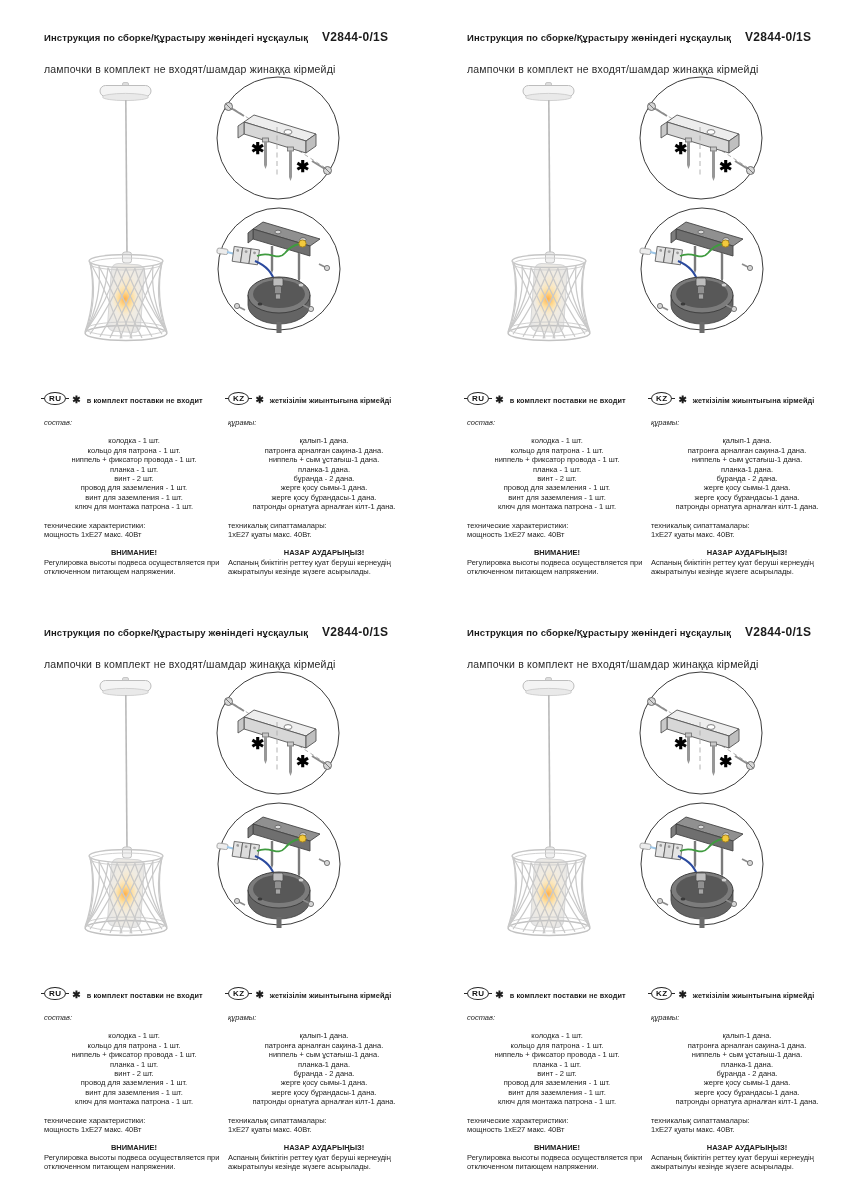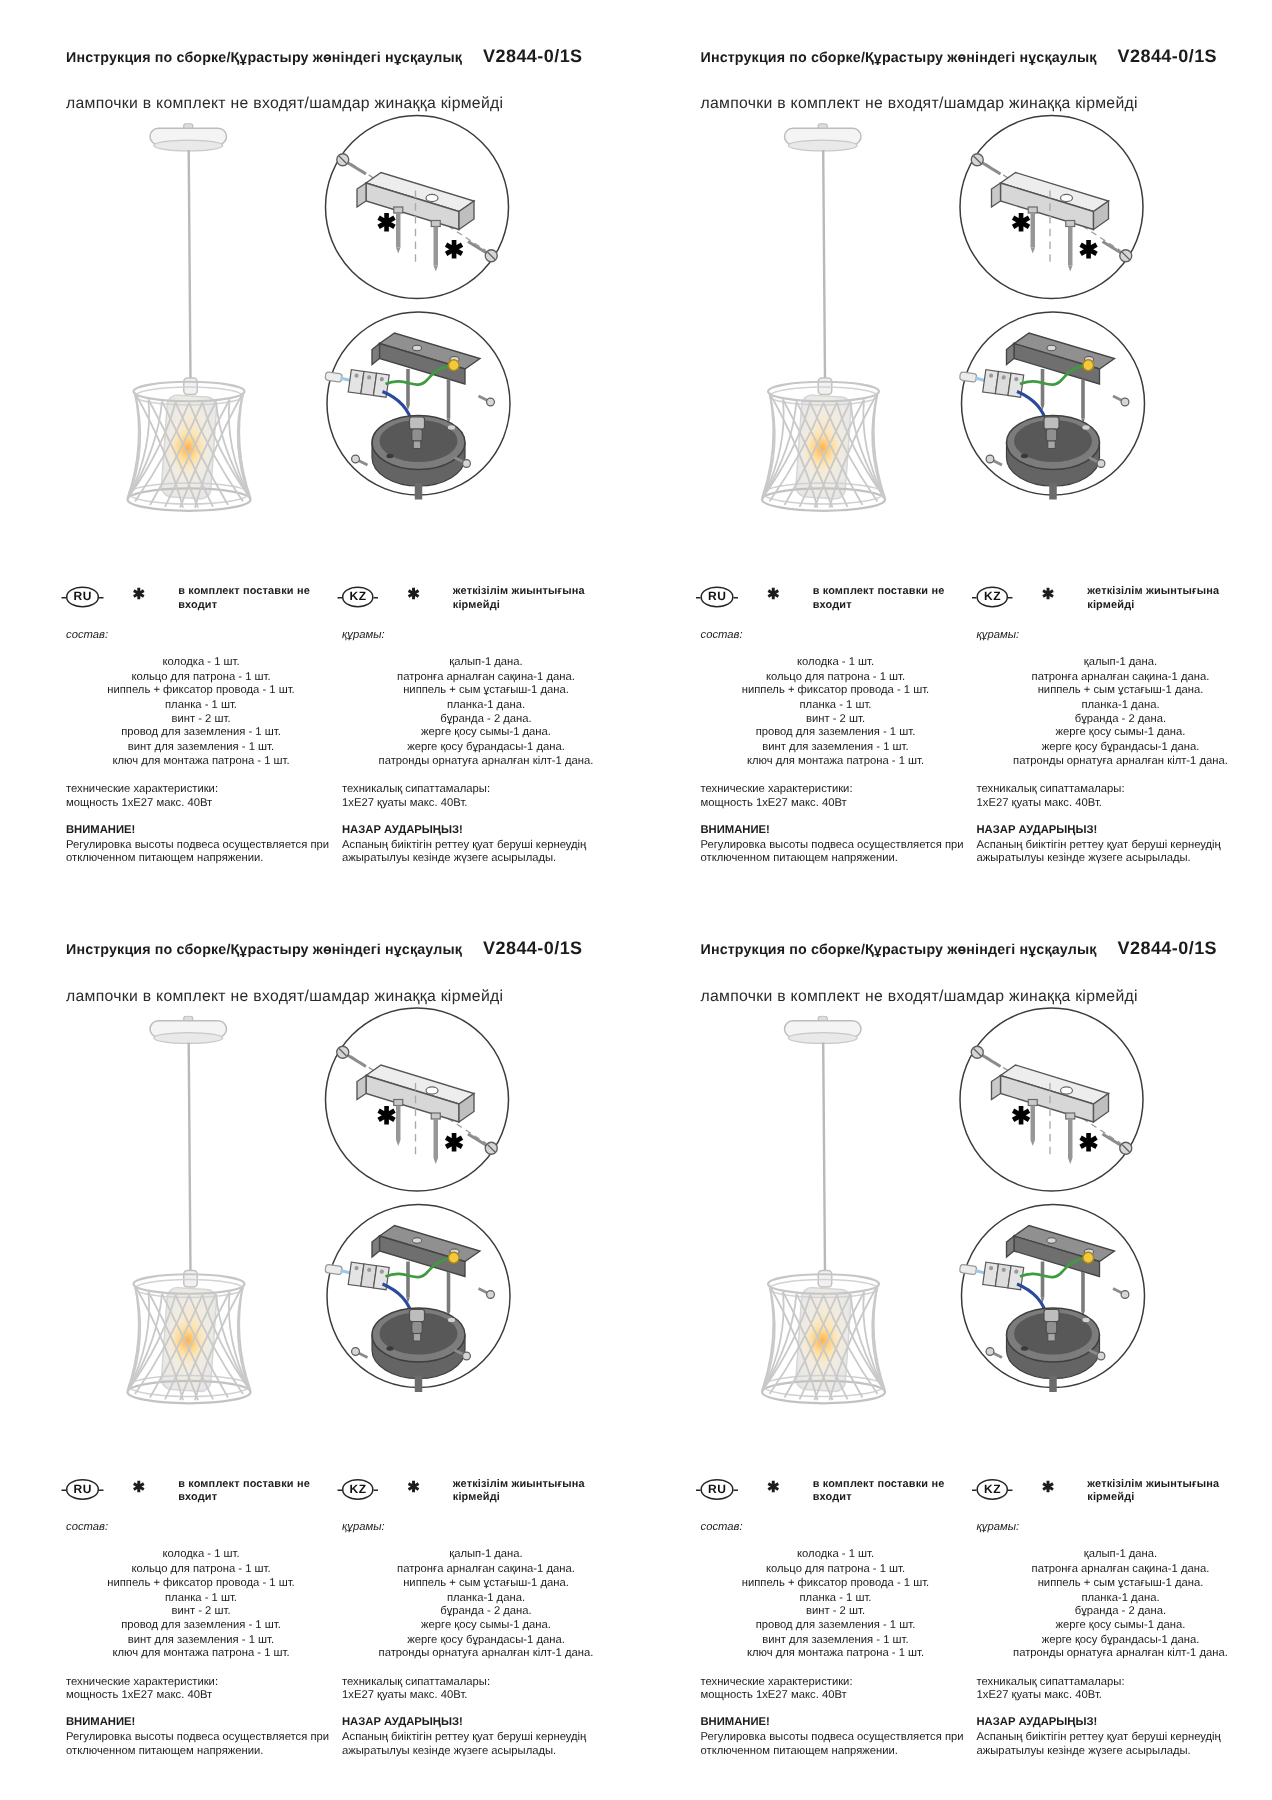--- a/index.html
+++ b/index.html
@@ -19,34 +19,34 @@
 
   
   .lamp-svg{position:absolute;left:64px;top:54px;}
   .circ1-svg{position:absolute;left:214px;top:47px;}
   .circ2-svg{position:absolute;left:215px;top:178px;}
 
   
   .col{position:absolute;top:363px;font-size:7.5px;line-height:9.4px;color:#1c1c1c;}
   .col-ru{left:44px;width:180px;}
   .col-kz{left:228px;width:192px;}
-  .badge-row{display:flex;align-items:center;gap:22px;height:14px;}
+  .badge-row{display:flex;align-items:flex-end;gap:6px;height:14px;}
   .badge{display:inline-block;border:1.2px solid #262626;border-radius:50%;
          font-size:8px;font-weight:bold;line-height:9px;padding:1px 4px 1.5px;
          letter-spacing:.4px;position:relative;color:#111;}
   .badge::before,.badge::after{content:"";position:absolute;top:50%;width:3px;height:1px;background:#262626;}
   .badge::before{left:-4px;}
   .badge::after{right:-4px;}
   .star{font-size:10px;font-weight:bold;line-height:1;transform:translateY(-0.5px);}
   .star-note{font-weight:bold;font-size:7.3px;letter-spacing:.1px;}
   .contents-label{margin-top:13px;font-style:italic;}
   .parts{margin-top:9px;text-align:center;}
   .tech{margin-top:9px;}
   .warning{margin-top:9px;}
-  .warning-title{font-weight:bold;}
+  .warning-title{font-weight:bold;text-align:center;}
   .part-line,.tech-line{white-space:nowrap;}
 </style>
 </head>
 <body>
 
 <div id="page">
 
   <section class="quadrant" style="left: 0px; top: 28px;">
 
     <div class="q-header">

